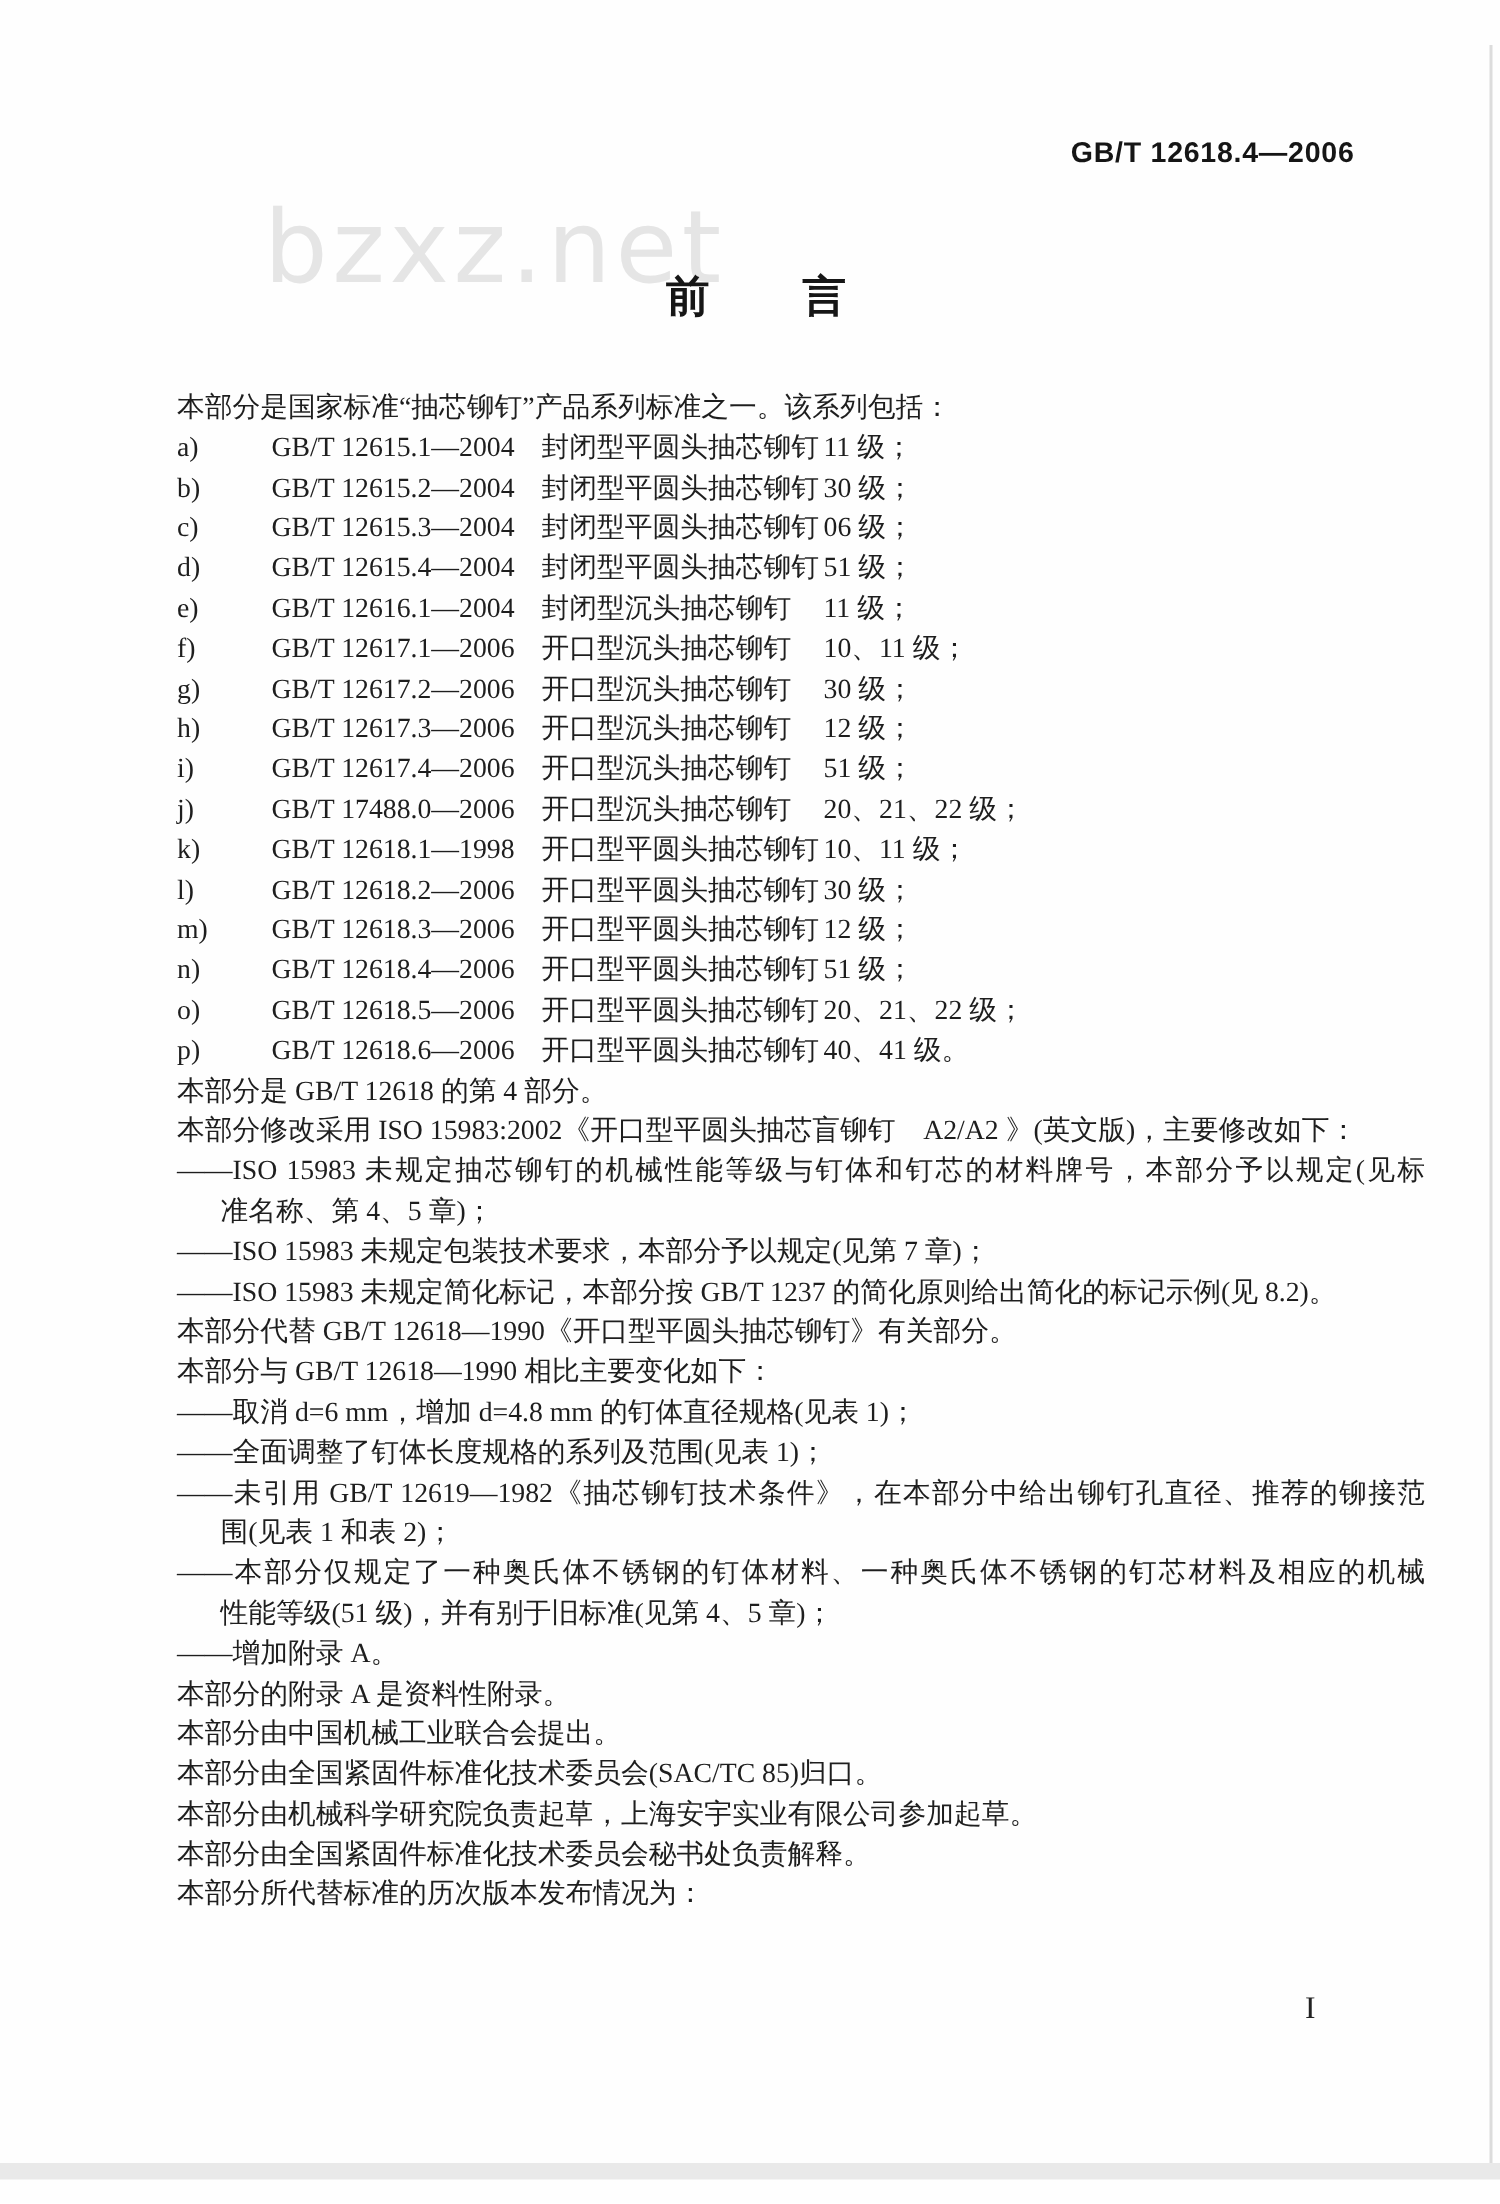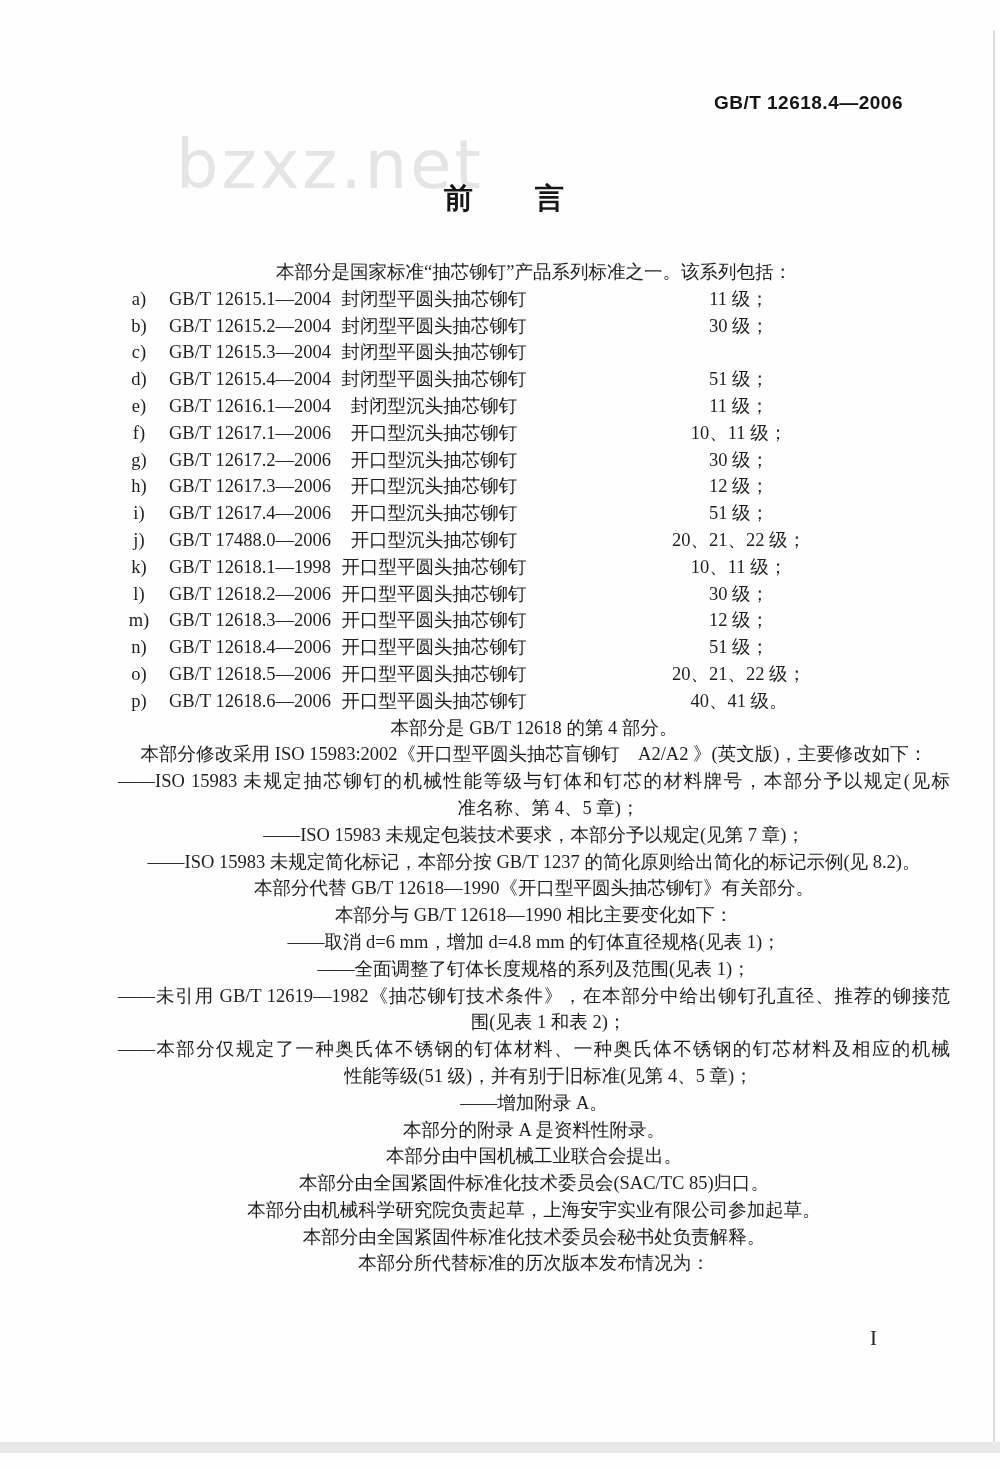--- a/index.html
+++ b/index.html
@@ -55,28 +55,27 @@
     z-index:2;
   }
   .doc-body{
     position:absolute;
     top:259px;
     left:118px;
     width:832px;
     font-size:18.5px;
     line-height:26.8px;
     z-index:2;
-    text-align:center;
   }
   .line{white-space:nowrap;height:26.8px;}
   .t-cont{padding-left:29px;}
   .t-dash-fill{text-align-last:justify;}
   .t-list{display:flex;}
   .li-letter{width:42px;flex:none;}
-  .li-code{width:180px;flex:none;}
+  .li-code{width:180px;flex:none;margin-left:21px;}
   .li-name{width:188px;flex:none;}
   .li-grade{flex:1;}
   .page-number{
     position:absolute;
     top:1326px;
     left:870px;
     font-size:21px;
     color:#222;
     z-index:2;
   }
@@ -118,20 +117,21 @@
       <div class="line t-list">
         <span class="li-letter">b)</span>
         <span class="li-code">GB/T 12615.2—2004</span>
         <span class="li-name">封闭型平圆头抽芯铆钉</span>
         <span class="li-grade">30 级；</span>
       </div>
       <div class="line t-list">
         <span class="li-letter">c)</span>
         <span class="li-code">GB/T 12615.3—2004</span>
         <span class="li-name">封闭型平圆头抽芯铆钉</span>
+        <span class="li-grade">06 级；</span>
       </div>
       <div class="line t-list">
         <span class="li-letter">d)</span>
         <span class="li-code">GB/T 12615.4—2004</span>
         <span class="li-name">封闭型平圆头抽芯铆钉</span>
         <span class="li-grade">51 级；</span>
       </div>
       <div class="line t-list">
         <span class="li-letter">e)</span>
         <span class="li-code">GB/T 12616.1—2004</span>

